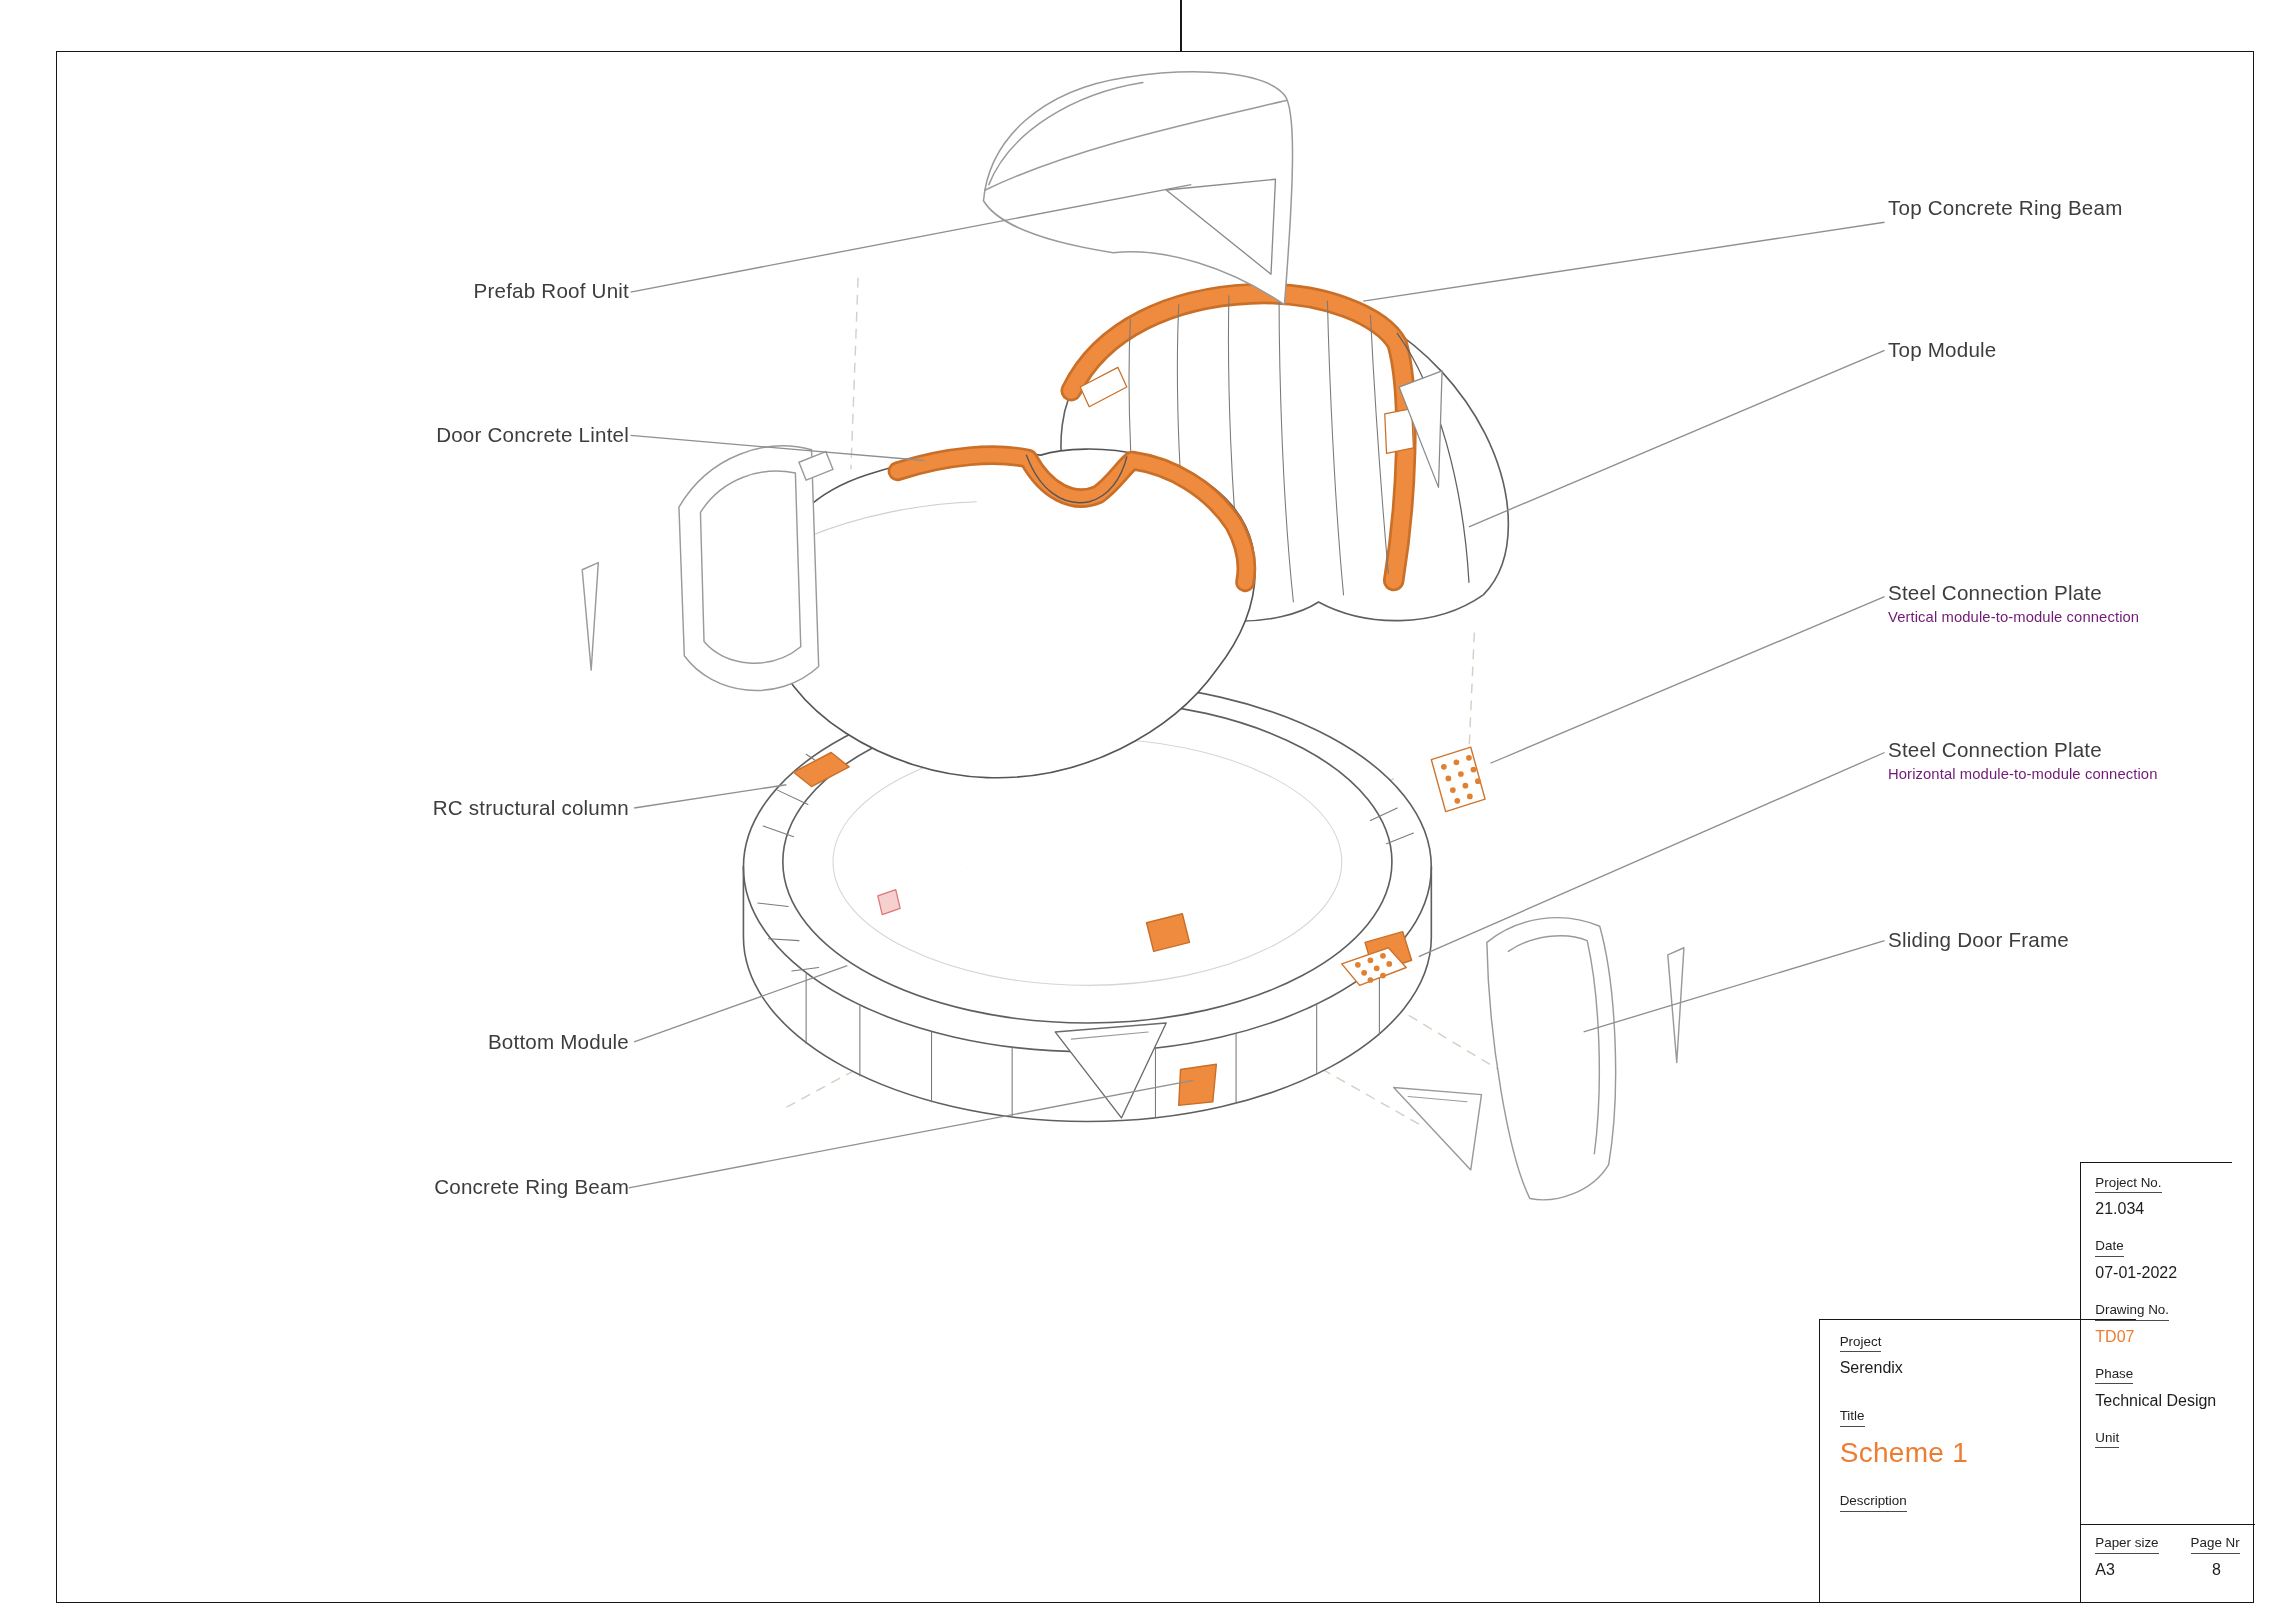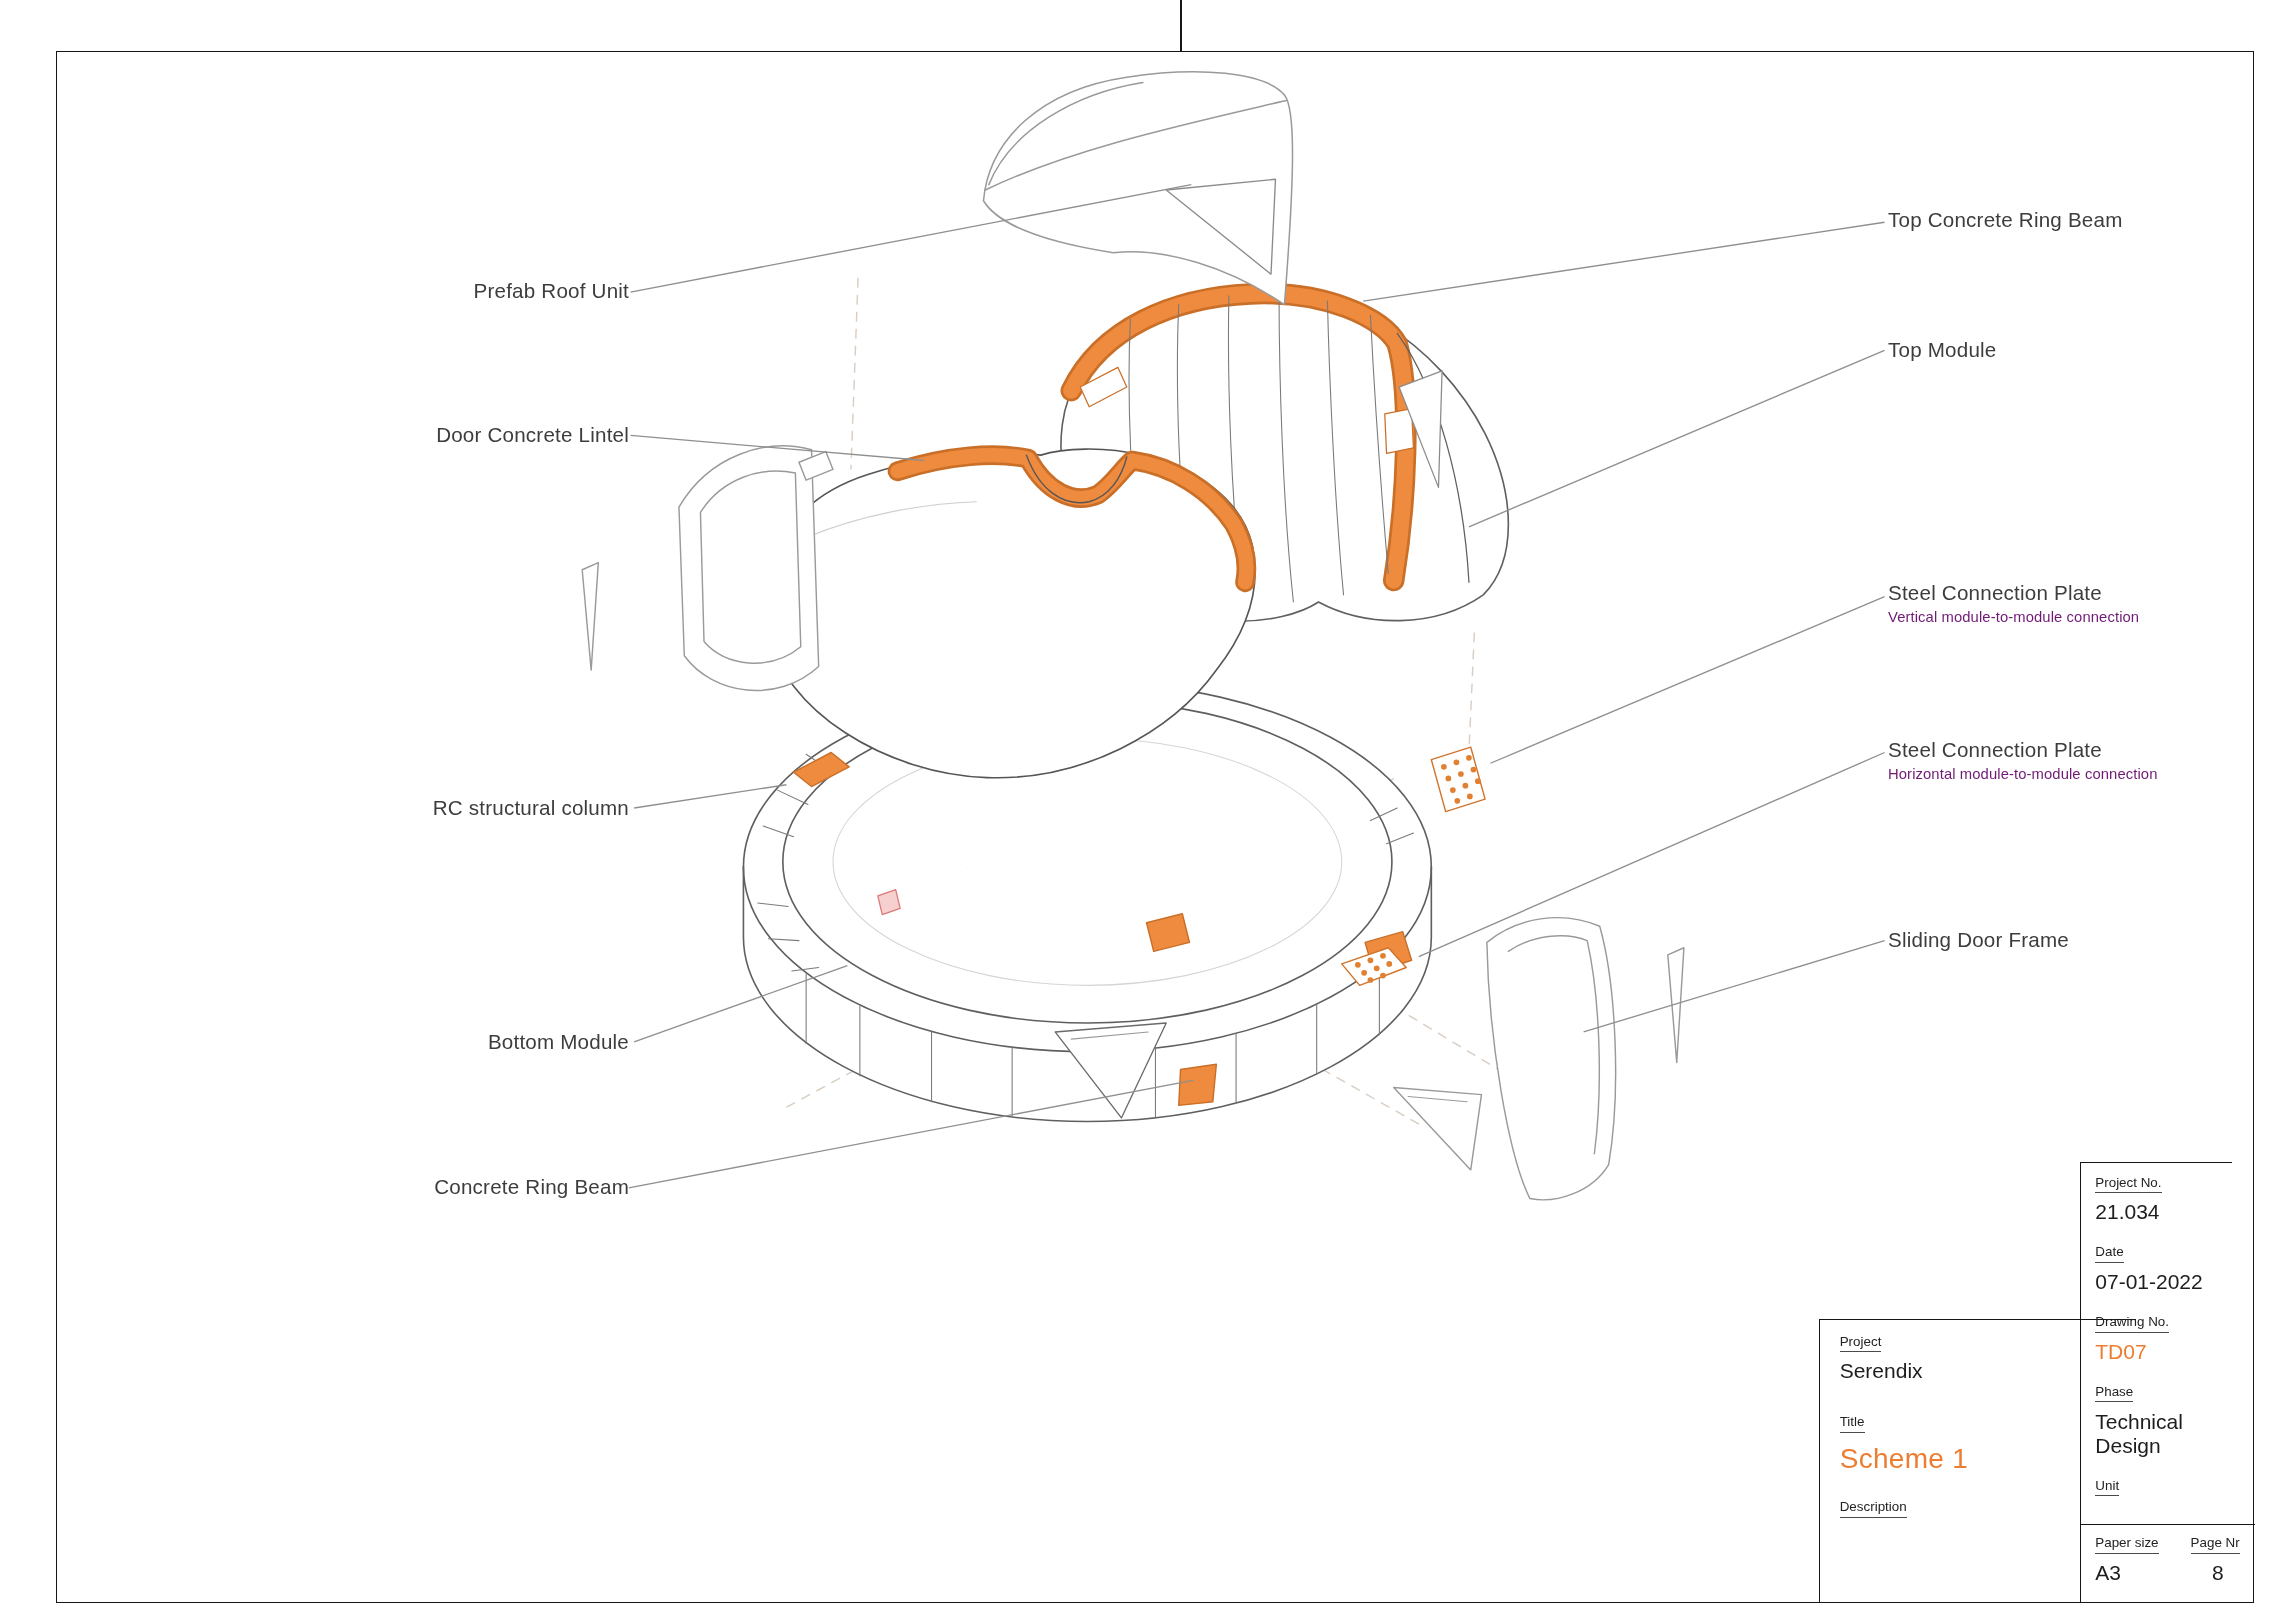--- a/index.html
+++ b/index.html
@@ -18,21 +18,21 @@
   .callout.right{left:1888px;text-align:left}
   .callout .sub{font-size:14.8px;color:#701a75;margin-top:4.5px;letter-spacing:0.1px}
 
   
   .tb-left{position:absolute;left:1819px;top:1319px;width:317px;height:284px;
            border-top:1.8px solid #161616;border-left:1.8px solid #161616;padding:12.5px 0 0 19.7px}
   .tb-right{position:absolute;left:2080px;top:1162px;width:152px;height:441px;
             border-top:1.8px solid #161616;border-left:1.8px solid #161616;padding:10.7px 0 0 14.3px}
   .tb-label{display:inline-block;font-size:13.4px;color:#232323;border-bottom:1.2px solid #4a4a4a;
             padding-bottom:1.8px;line-height:1.1}
-  .tb-value{font-size:21px;color:#1d1d1d;margin-top:7.2px}
+  .tb-value{font-size:16px;color:#1d1d1d;margin-top:7.2px}
   .tb-field{margin-bottom:19px}
   .tb-title-value{font-size:28px;margin-top:10.7px;color:#ED7D31;letter-spacing:0.3px}
   .tb-drawingno{color:#ED7D31}
   .tb-bottomrow{position:absolute;left:0;bottom:0;width:174px;height:79px;border-top:1.8px solid #161616;display:flex}
   .tb-cell-paper{padding:9px 0 0 14.3px;width:106px}
   .tb-cell-page{padding:9px 0 0 3.6px;width:66px}
   .tb-cell-page .tb-value{padding-left:21.5px}
 </style>
 </head>
 <body>
@@ -190,21 +190,21 @@
 <div class="callout left" style="top:796px">
   <span>RC structural column</span>
 </div>
 <div class="callout left" style="top:1030px">
   <span>Bottom Module</span>
 </div>
 <div class="callout left" style="top:1175px">
   <span>Concrete Ring Beam</span>
 </div>
 
-<div class="callout right" style="top:208px">
+<div class="callout right" style="top:196px">
   <span>Top Concrete Ring Beam</span>
 </div>
 <div class="callout right" style="top:338px">
   <span>Top Module</span>
 </div>
 <div class="callout right" style="top:581px">
   <div>Steel Connection Plate</div>
   <div class="sub">Vertical module-to-module connection</div>
 </div>
 <div class="callout right" style="top:738px">

